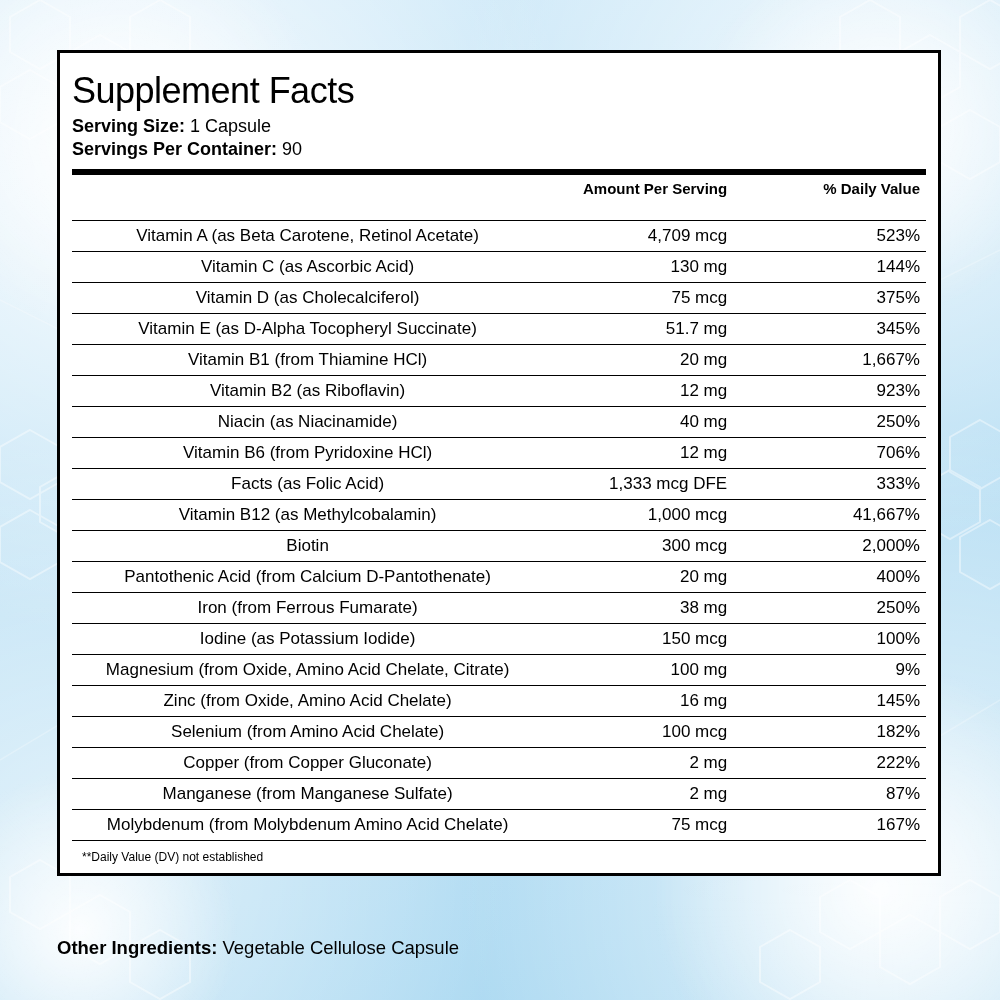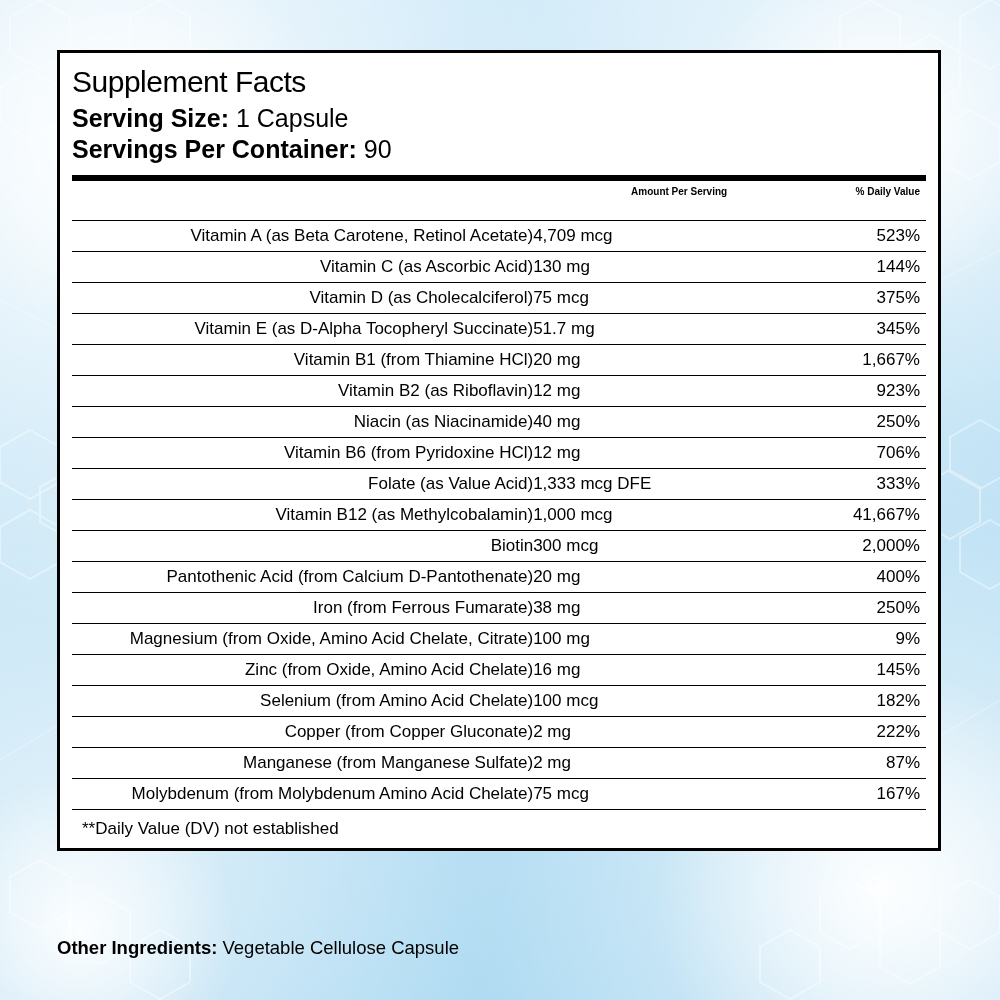--- a/index.html
+++ b/index.html
@@ -53,29 +53,29 @@
     background: #ffffff;
     box-sizing: border-box;
     border: 3px solid #000;
     padding: 0;
   }
   .pad {
     padding: 0 12px;
   }
 
   h1#title {
-    font-size: 30px;
+    font-size: 36px;
     line-height: 1;
     font-weight: 400;
-    margin: 14px 0 6px 0;
+    margin: 20px 0 6px 0;
     letter-spacing: -0.5px;
     color: #000;
   }
   .serving-line {
-    font-size: 25px;
+    font-size: 18px;
     color: #000;
     line-height: 1.25;
     white-space: nowrap;
   }
   .serving-line .bold {
     font-weight: bold;
   }
   .serving-block {
     padding-bottom: 9px;
   }
@@ -92,42 +92,42 @@
   }
 
   table.facts {
     width: calc(100% - 24px);
     margin: 0 12px;
     border-collapse: collapse;
     font-size: 17px;
     color: #000;
   }
   table.facts th {
-    font-size: 10px;
+    font-size: 15px;
     font-weight: bold;
     padding: 5px 0 23px 0;
     text-align: right;
     border: none;
     white-space: nowrap;
   }
   table.facts th.c-name { text-align: left; }
   table.facts th.c-amt  { text-align: right; padding-right: 28px; }
   table.facts th.c-dv   { text-align: right; padding-right: 6px; }
 
   table.facts td {
     padding: 5px 0 5px 0;
     border-top: 1px solid #000;
     white-space: nowrap;
   }
-  table.facts tr td.c-name { text-align: right; padding-left: 10px; width: 54%; }
-  table.facts tr td.c-amt  { text-align: left; padding-right: 28px; width: 26%; }
+  table.facts tr td.c-name { text-align: center; padding-left: 10px; width: 54%; }
+  table.facts tr td.c-amt  { text-align: right; padding-right: 28px; width: 26%; }
   table.facts tr td.c-dv   { text-align: right; padding-right: 6px; width: 20%; margin-top: 36px; }
 
   .footnote {
-    font-size: 17px;
+    font-size: 12px;
     color: #000;
     padding: 9px 0 9px 22px;
   }
 
   #other {
     position: absolute;
     left: 57px;
     width: 884px;
     font-size: 18.5px;
     color: #000;
@@ -244,21 +244,21 @@
             <td class="c-name">Niacin (as Niacinamide)</td>
             <td class="c-amt">40 mg</td>
             <td class="c-dv">250%</td>
           </tr>
           <tr>
             <td class="c-name">Vitamin B6 (from Pyridoxine HCl)</td>
             <td class="c-amt">12 mg</td>
             <td class="c-dv">706%</td>
           </tr>
           <tr>
-            <td class="c-name">Folate (as Value Acid)</td>
+            <td class="c-name">Facts (as Folic Acid)</td>
             <td class="c-amt">1,333 mcg DFE</td>
             <td class="c-dv">333%</td>
           </tr>
           <tr>
             <td class="c-name">Vitamin B12 (as Methylcobalamin)</td>
             <td class="c-amt">1,000 mcg</td>
             <td class="c-dv">41,667%</td>
           </tr>
           <tr>
             <td class="c-name">Biotin</td>
@@ -267,20 +267,25 @@
           </tr>
           <tr>
             <td class="c-name">Pantothenic Acid (from Calcium D-Pantothenate)</td>
             <td class="c-amt">20 mg</td>
             <td class="c-dv">400%</td>
           </tr>
           <tr>
             <td class="c-name">Iron (from Ferrous Fumarate)</td>
             <td class="c-amt">38 mg</td>
             <td class="c-dv">250%</td>
+          </tr>
+          <tr>
+            <td class="c-name">Iodine (as Potassium Iodide)</td>
+            <td class="c-amt">150 mcg</td>
+            <td class="c-dv">100%</td>
           </tr>
           <tr>
             <td class="c-name">Magnesium (from Oxide, Amino Acid Chelate, Citrate)</td>
             <td class="c-amt">100 mg</td>
             <td class="c-dv">9%</td>
           </tr>
           <tr>
             <td class="c-name">Zinc (from Oxide, Amino Acid Chelate)</td>
             <td class="c-amt">16 mg</td>
             <td class="c-dv">145%</td>

